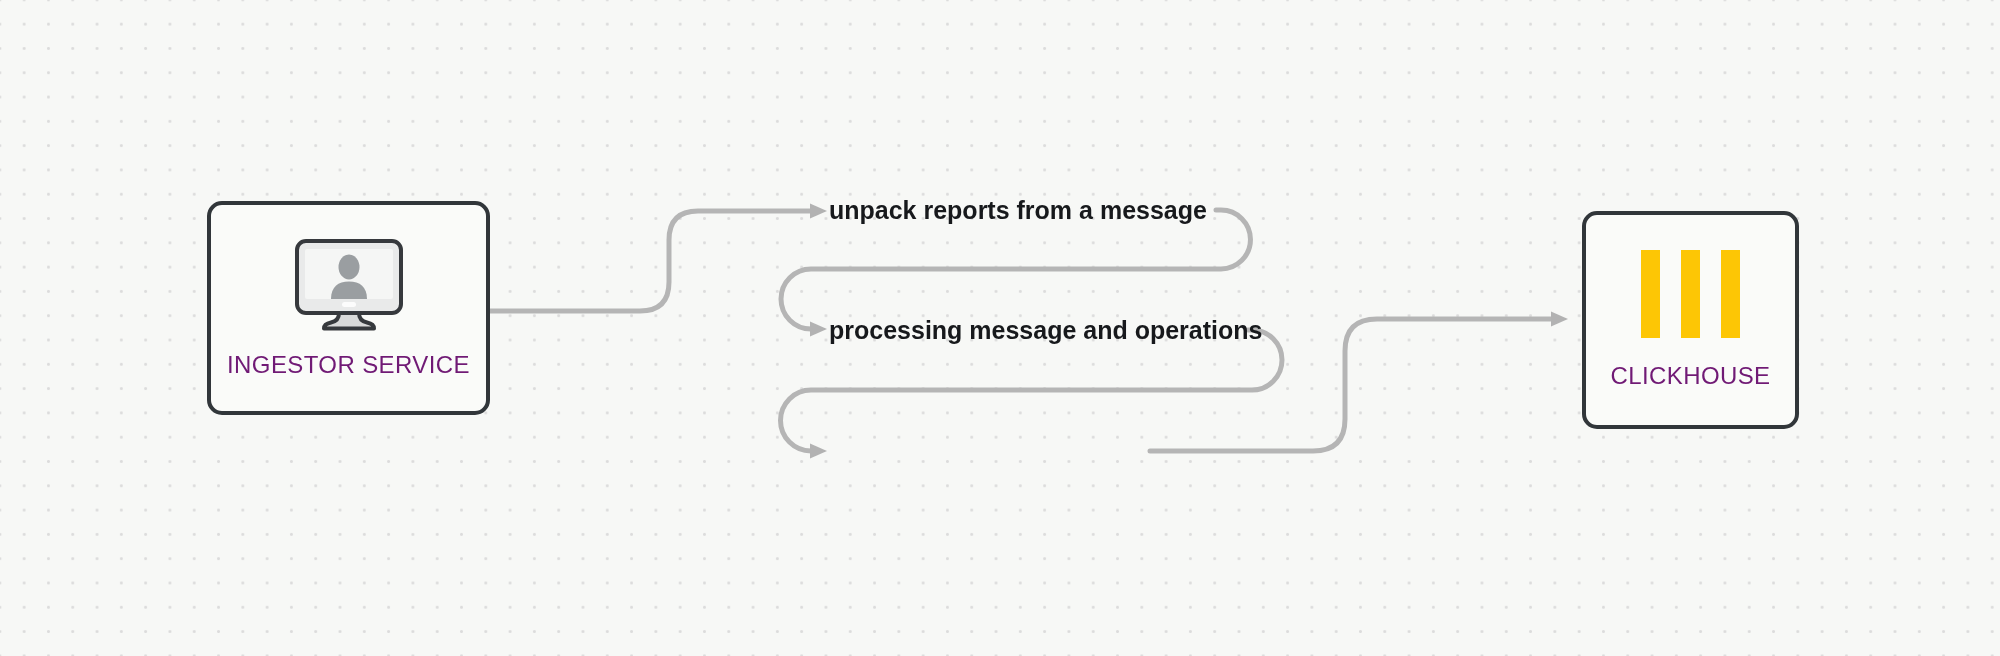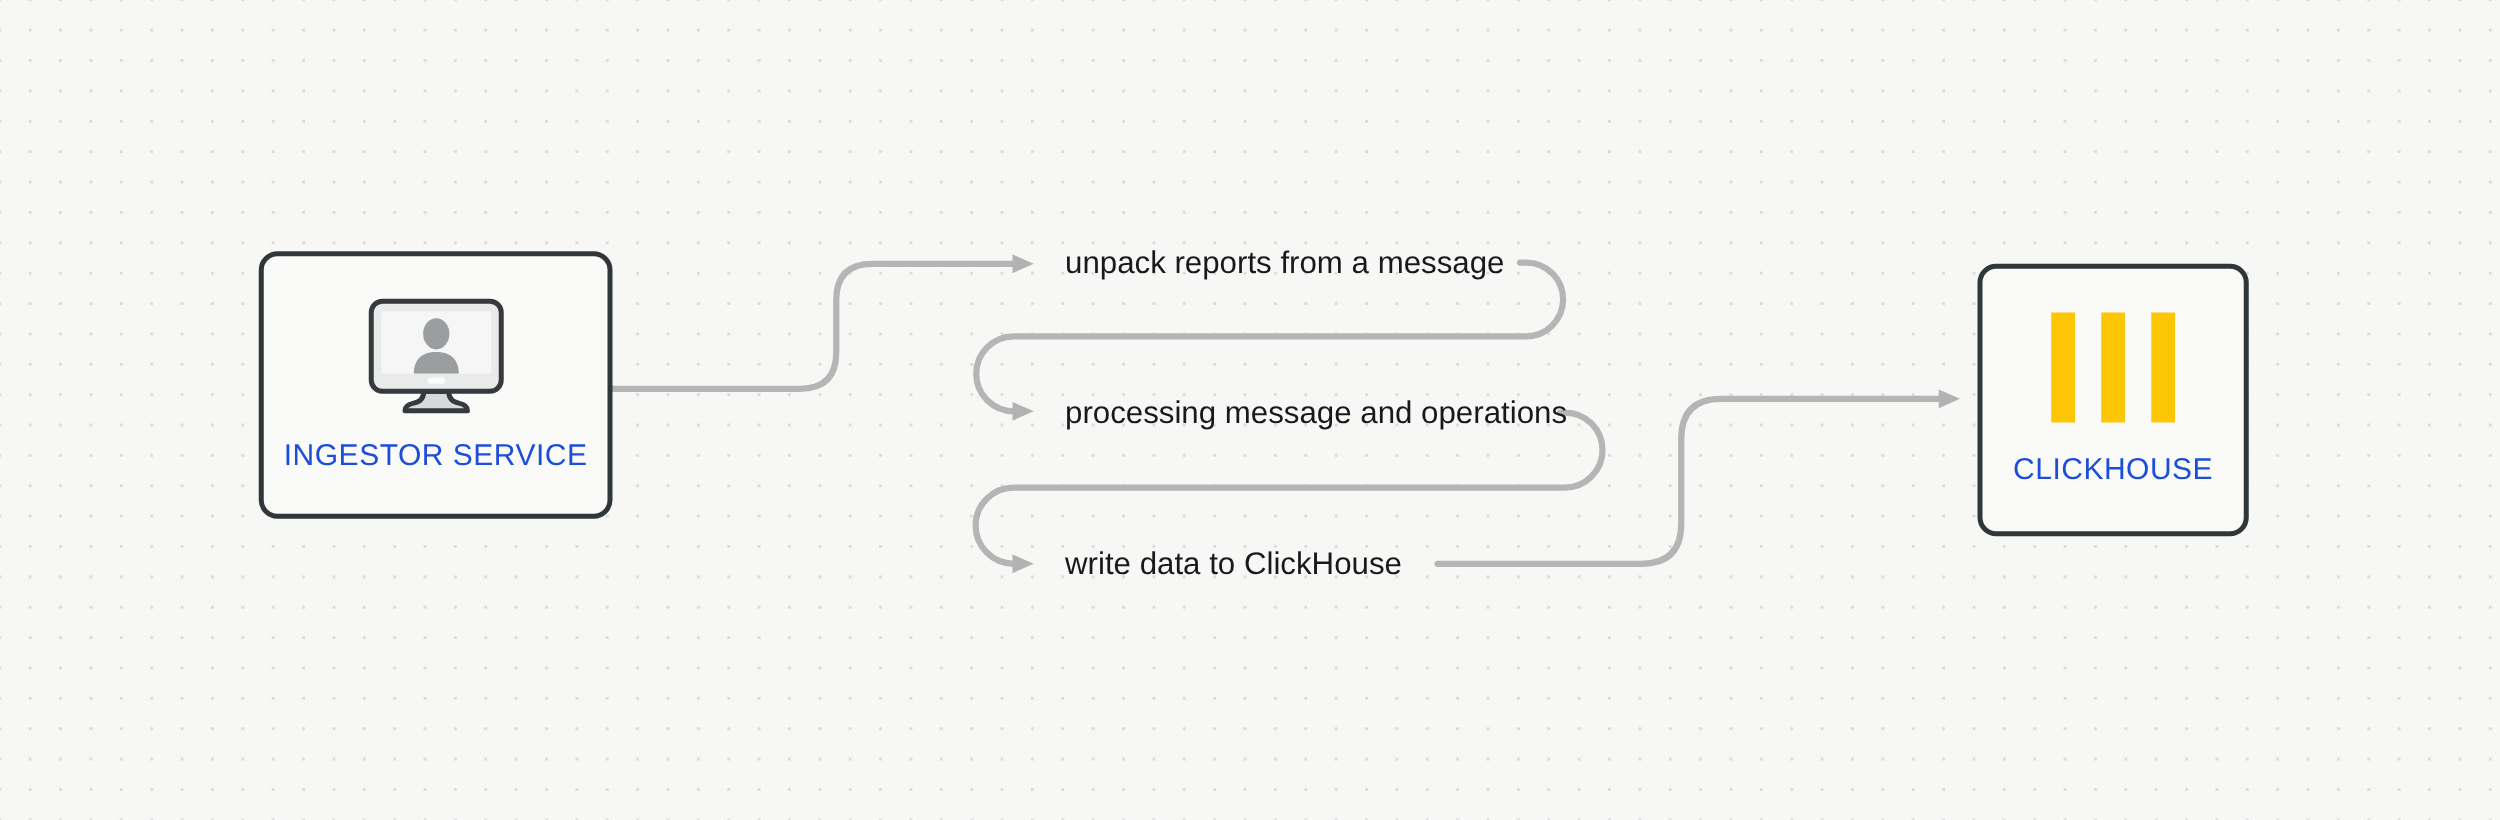--- a/index.html
+++ b/index.html
@@ -35,41 +35,42 @@
     position: absolute;
     background: #fafbf9;
     border: 4px solid #31363a;
     border-radius: 15px;
     display: flex;
     flex-direction: column;
     align-items: center;
     justify-content: center;
   }
   .node-label {
-    color: #1d4ed8;
+    color: #701a75;
     font-size: 24px;
     letter-spacing: 0.4px;
     white-space: nowrap;
     line-height: 28px;
   }
 
   .node-ingestor { left: 207px; top: 201px; width: 283px; height: 214px; gap: 18px; }
   .node-clickhouse { left: 1582px; top: 211px; width: 217px; height: 218px; gap: 24px; }
 
   .ch-bars { display: flex; gap: 21px; }
   .ch-bar { width: 19px; height: 88px; background: #fdc605; display: block; }
 
   .step-label {
     position: absolute;
-    left: 852px;
+    left: 829px;
     transform: translateY(-50%);
     color: #17191c;
     font-size: 25px;
     line-height: 30px;
     white-space: nowrap;
+    font-weight: bold;
   }
   .step-1 { top: 210px; }
   .step-2 { top: 330px; }
   .step-3 { top: 451px; }
 </style>
 </head>
 <body>
 
 <div class="stage">
 
@@ -116,15 +117,14 @@
     <div class="ch-bars">
       <span class="ch-bar"></span>
       <span class="ch-bar"></span>
       <span class="ch-bar"></span>
     </div>
     <div class="node-label">CLICKHOUSE</div>
   </div>
 
   <div class="step-label step-1">unpack reports from a message</div>
   <div class="step-label step-2">processing message and operations</div>
-  <div class="step-label step-3">write data to ClickHouse</div>
 
 </div>
 
 </body></html>

